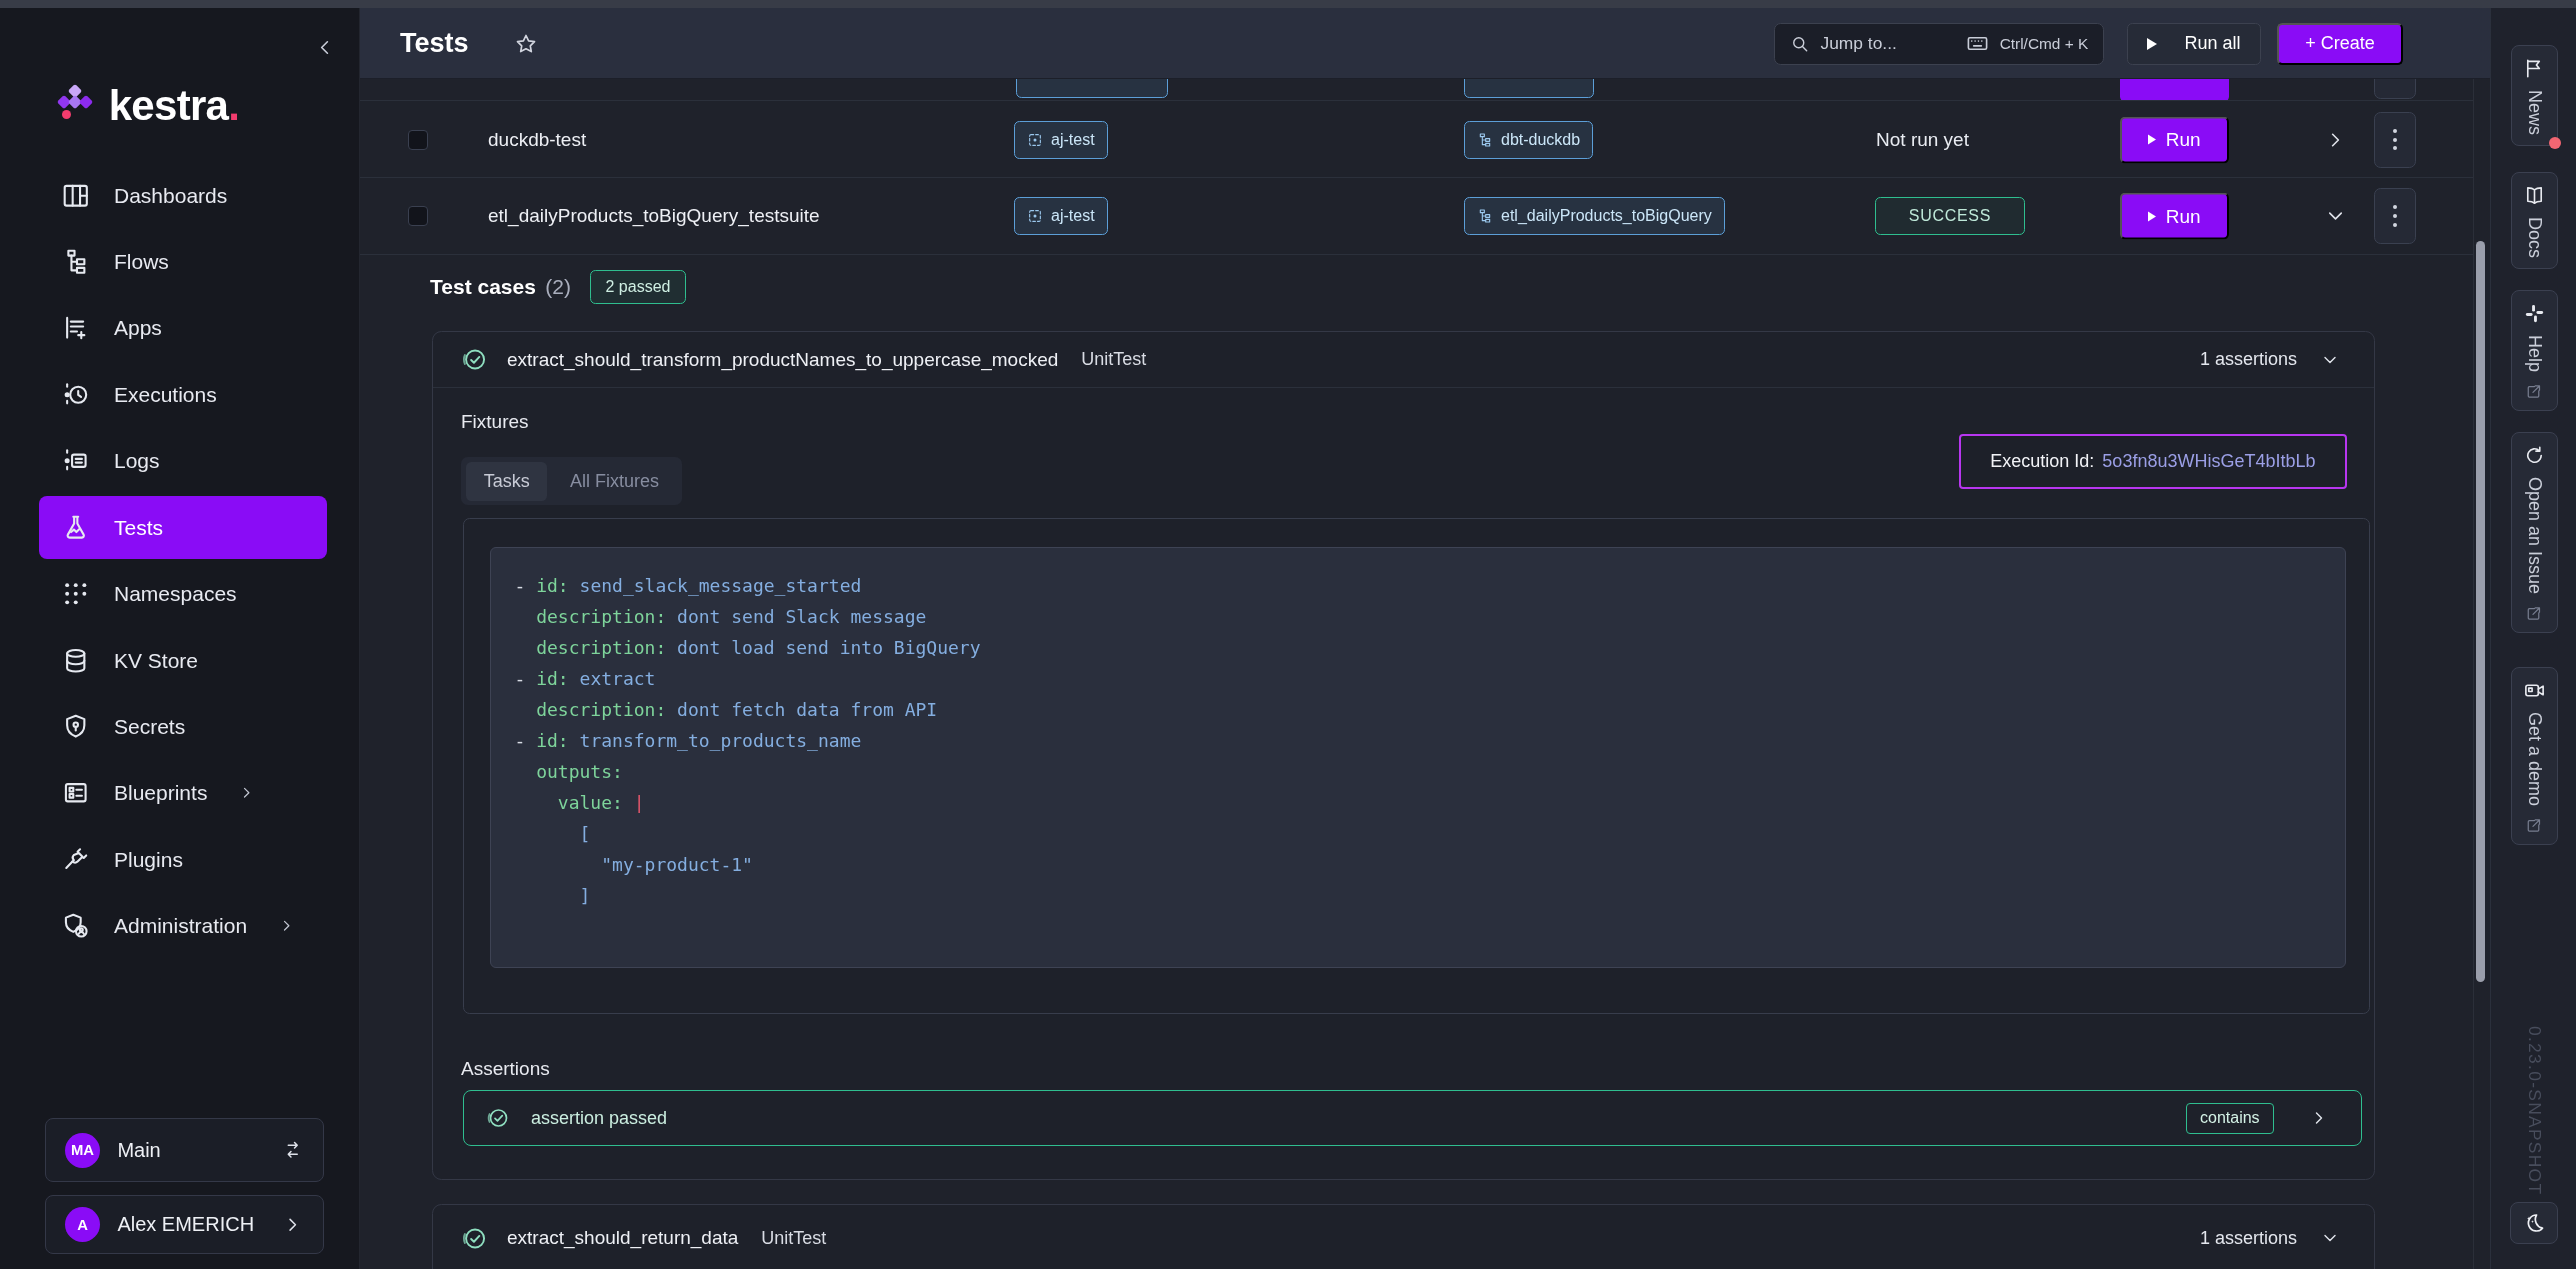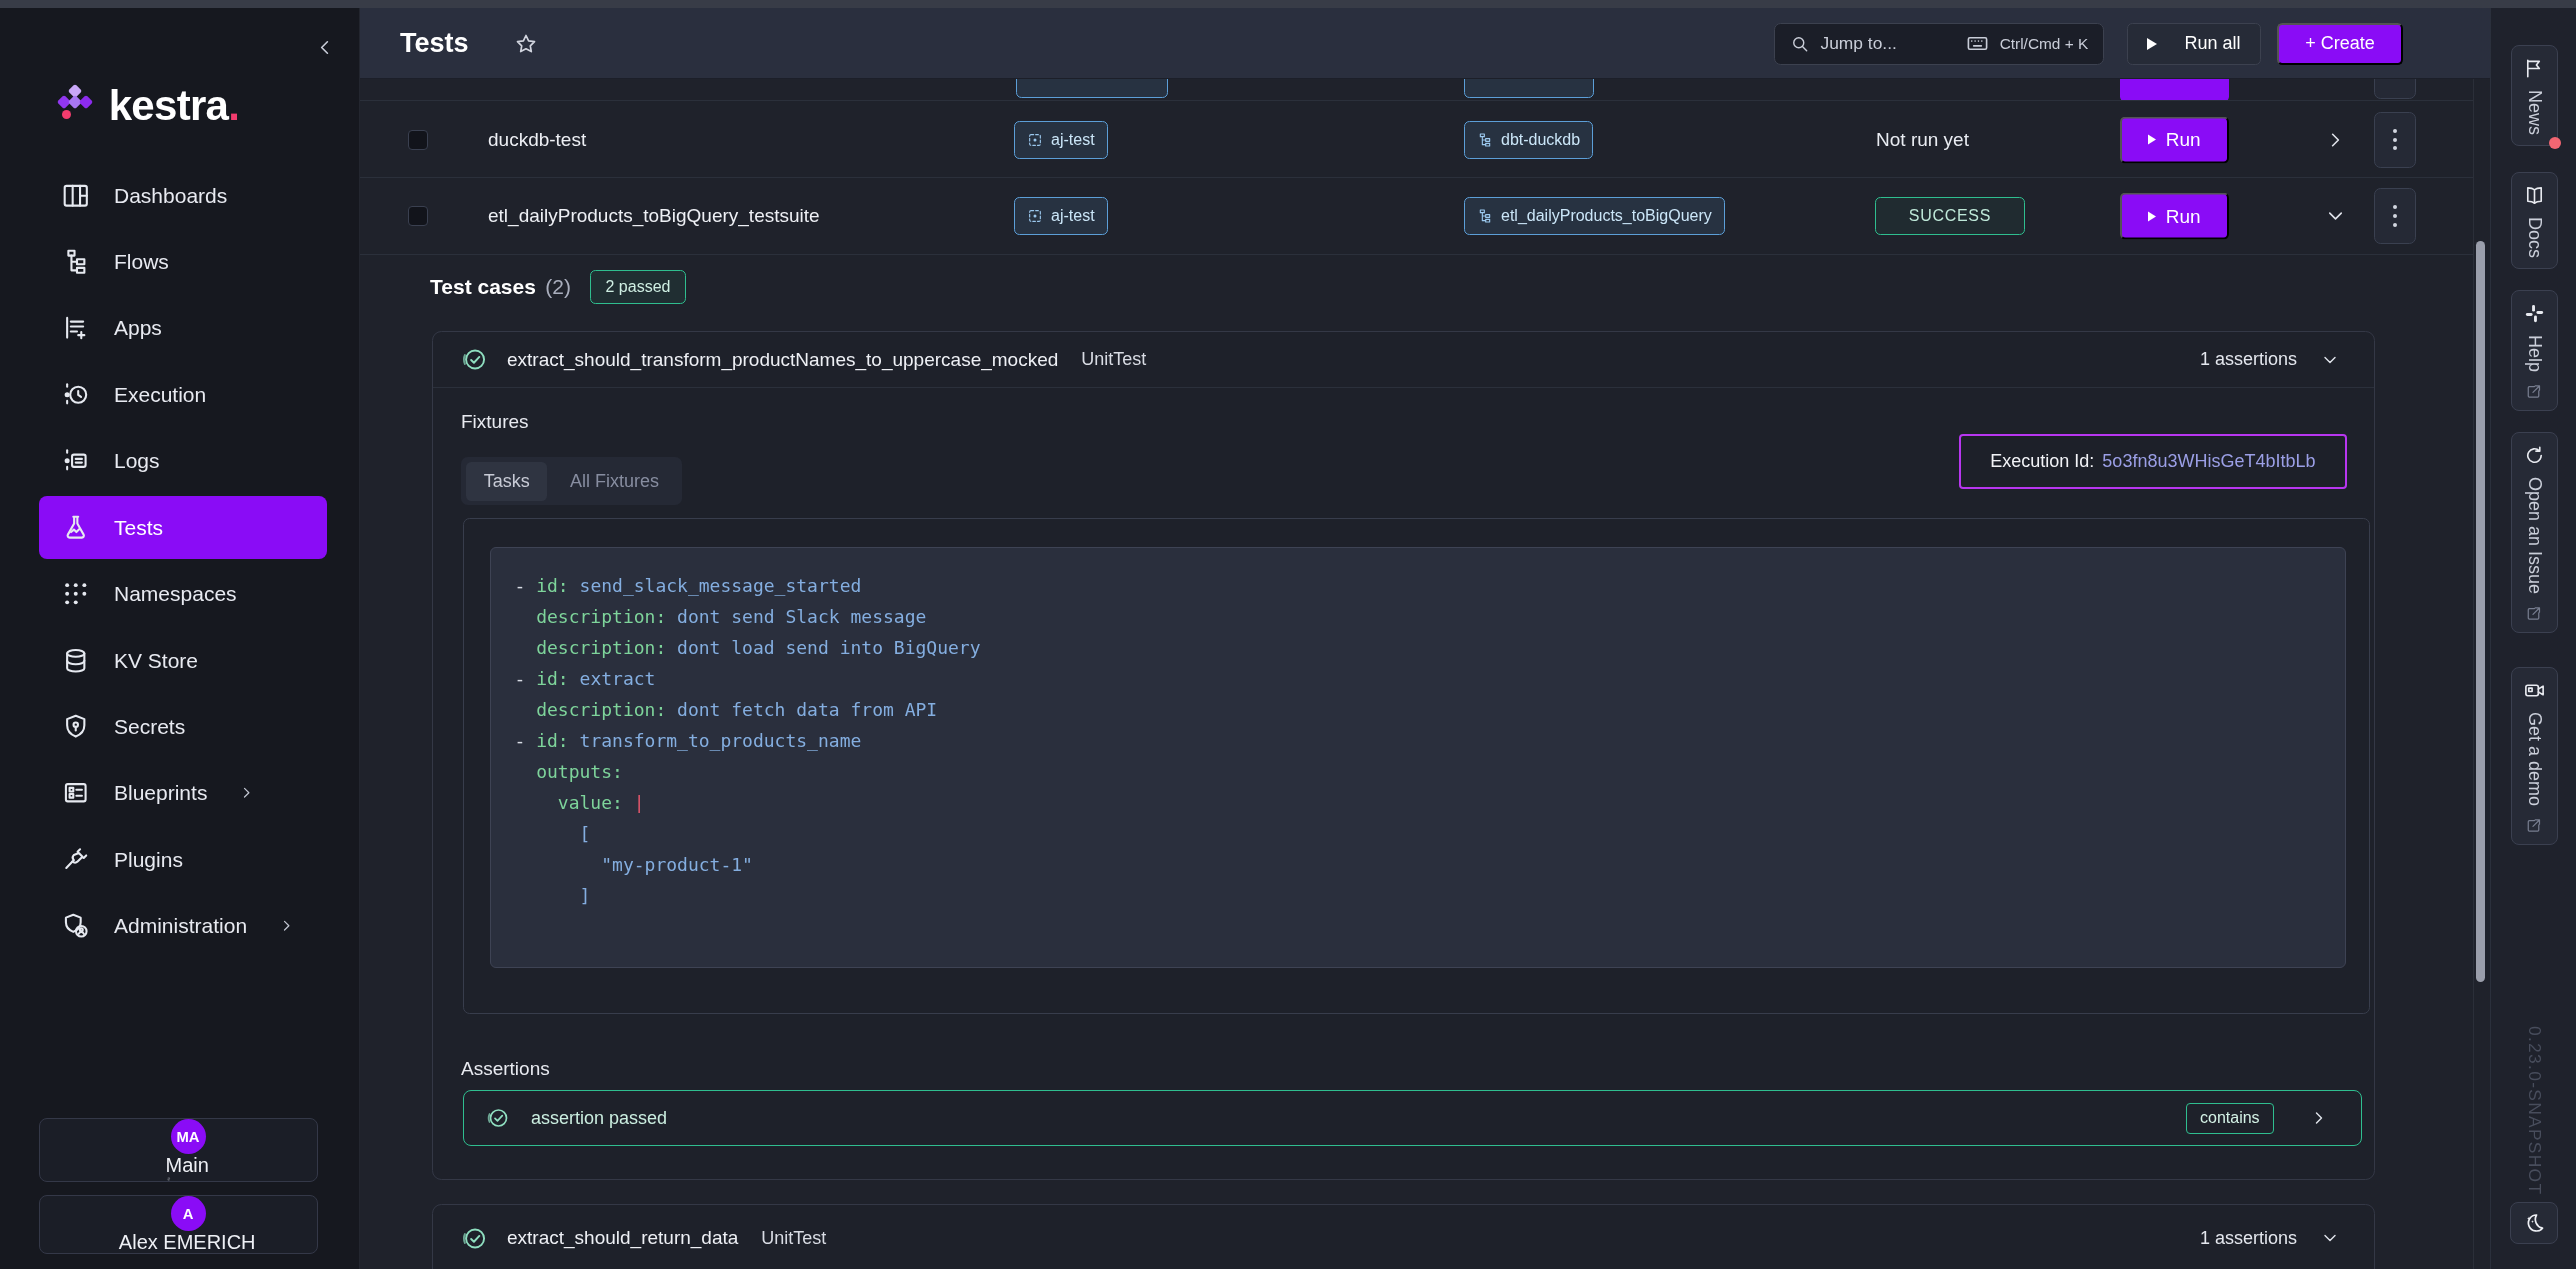--- a/index.html
+++ b/index.html
@@ -23,21 +23,21 @@
   #logo-mark .pdot { position:absolute; left:6px; top:29.5px; width:9.4px; height:9.4px; border-radius:50%; background:#f23c6e; }
   #logo-text { font-size:42px; font-weight:700; color:#ffffff; letter-spacing:-0.7px; margin-left:10.7px; }
   #logo-text .ldot { color:#f23c6e; }
 
   .nav-item { position:absolute; left:39px; width:288px; height:63px; display:flex; align-items:center; gap:24px; padding-left:21.5px; border-radius:8px; color:#e8eaf1; cursor:pointer; }
   .nav-item.active { background:#8a0cf6; color:#ffffff; }
   .nav-ic { width:29.5px; height:29.5px; flex:0 0 29.5px; color:#e6e9f0; }
   .nav-label { font-size:21px; font-weight:500; white-space:nowrap; }
   .nav-chev { width:17.4px; height:17.4px; color:#c2c6d2; margin-left:6.7px; }
 
-  .side-box { position:absolute; left:39px; width:279px; border:1.3px solid #343848; border-radius:8px; background:#1b1e27; display:flex; align-items:center; cursor:pointer;flex-direction:column; }
+  .side-box { position:absolute; left:45px; width:279px; border:1.3px solid #343848; border-radius:8px; background:#1b1e27; display:flex; align-items:center; cursor:pointer; }
   .avatar { width:35px; height:35px; border-radius:50%; background:#8a0cf6; color:#fff; display:flex; align-items:center; justify-content:center; font-size:14.8px; font-weight:700; margin-left:19px; flex:0 0 35px; }
   .side-box .bx-label { font-size:20px; color:#eef0f5; margin-left:17.4px; flex:1; }
   .side-box .bx-ic { width:21.5px; height:21.5px; color:#dfe2ea; margin-right:20px; }
 
   
   #topbar { position:absolute; left:360px; top:8px; width:2131px; height:71px; background:#2a2f3e; border-bottom:1.3px solid #1c1f29; }
   #page-title { position:absolute; left:40px; top:20px; font-size:27px; font-weight:700; color:#ffffff; }
   #title-star { position:absolute; left:154px; top:23.5px; width:24px; height:24px; color:#d2d5df; cursor:pointer; }
   #searchbox { position:absolute; left:1414px; top:14.8px; width:330px; height:42px; background:#1b1e28; border:1.3px solid #3c414f; border-radius:6.7px; display:flex; align-items:center; padding:0 14.8px; gap:10.7px; cursor:text; }
   #searchbox .mag { width:20px; height:20px; color:#c9cdd8; flex:0 0 20px; }
@@ -174,21 +174,21 @@
       <span class="nav-label">Apps</span>
     </div>
     <div class="nav-item" style="top:355px">
       <svg class="nav-ic sline" viewBox="0 0 24 24">
           <line x1="5" y1="3.5" x2="5" y2="7" stroke-dasharray="2 3"></line>
           <line x1="5" y1="17" x2="5" y2="20.5" stroke-dasharray="2 3"></line>
           <circle cx="5" cy="12" r="1.2" fill="currentColor"></circle>
           <circle cx="14" cy="12" r="6.5"></circle>
           <path d="M14 9v3.2l2.3 1.5"></path>
         </svg>
-      <span class="nav-label">Execution</span>
+      <span class="nav-label">Executions</span>
     </div>
     <div class="nav-item" style="top:421px">
       <svg class="nav-ic sline" viewBox="0 0 24 24">
           <line x1="5" y1="3.5" x2="5" y2="7" stroke-dasharray="2 3"></line>
           <line x1="5" y1="17" x2="5" y2="20.5" stroke-dasharray="2 3"></line>
           <circle cx="5" cy="12" r="1.2" fill="currentColor"></circle>
           <rect x="9" y="7" width="11" height="10" rx="1.5"></rect>
           <line x1="12" y1="10.5" x2="17" y2="10.5"></line>
           <line x1="12" y1="13.5" x2="17" y2="13.5"></line>
         </svg>

